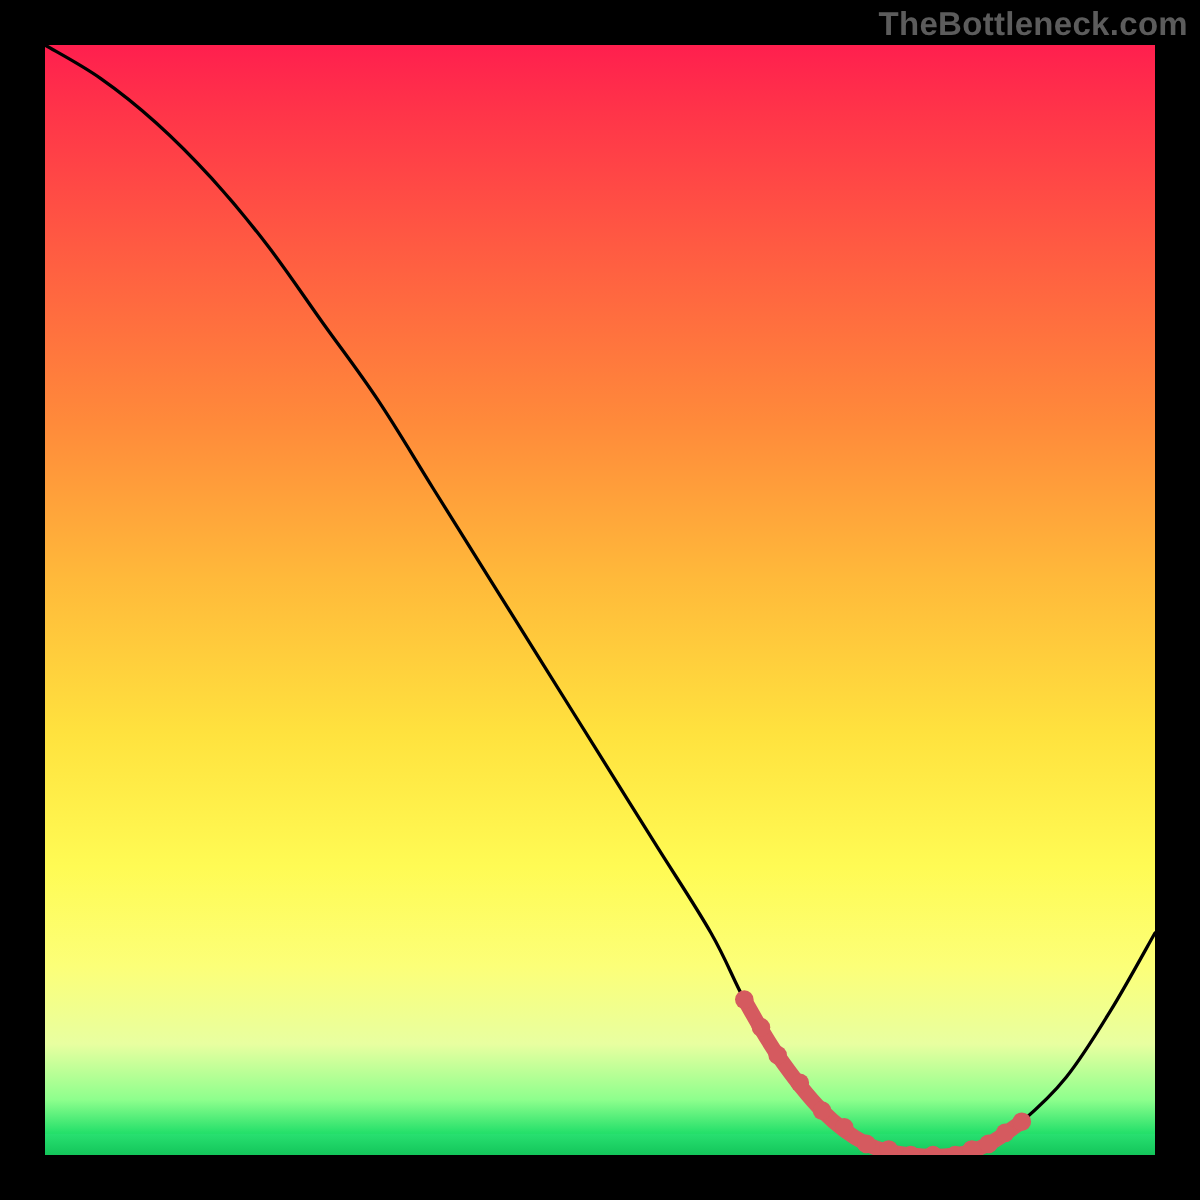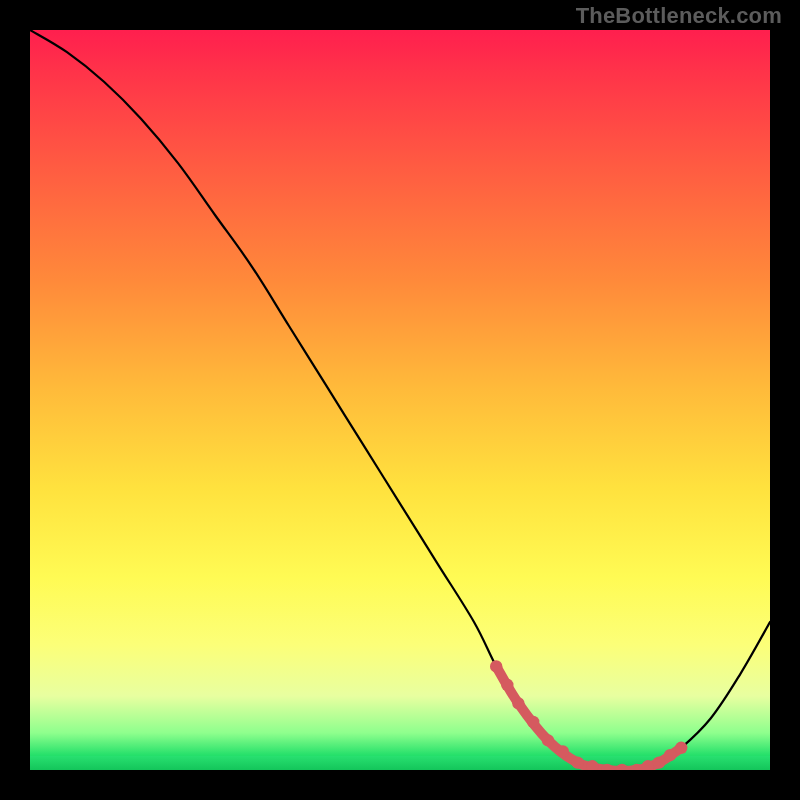--- a/index.html
+++ b/index.html
@@ -13,21 +13,21 @@
   }
   .frame {
     position: relative;
     width: 800px;
     height: 800px;
     background: #000;
   }
   .attribution {
     position: absolute;
     top: 3px;
-    right: 18px;
+    right: 8px;
     color: #5c5c5c;
     font-size: 22px;
     font-weight: 600;
     letter-spacing: 0.2px;
   }
   .plot-clip {
     position: absolute;
     left: 30px;
     top: 30px;
     width: 740px;

